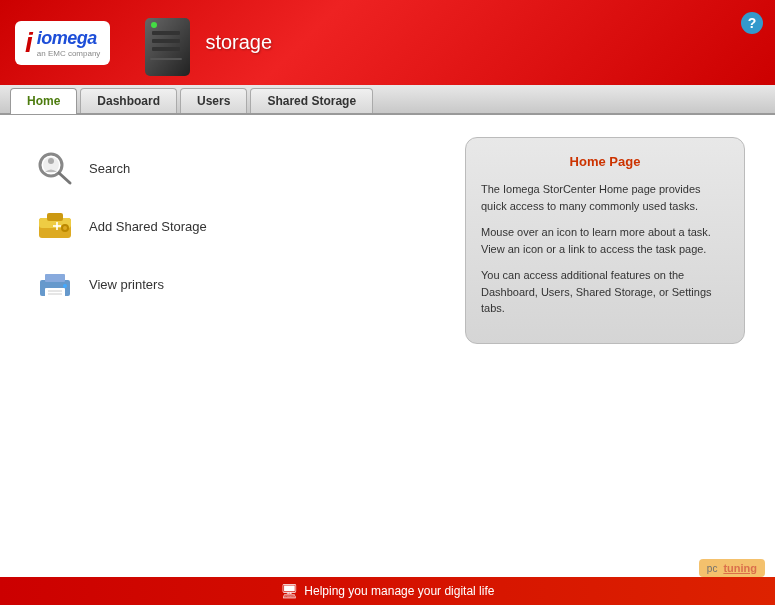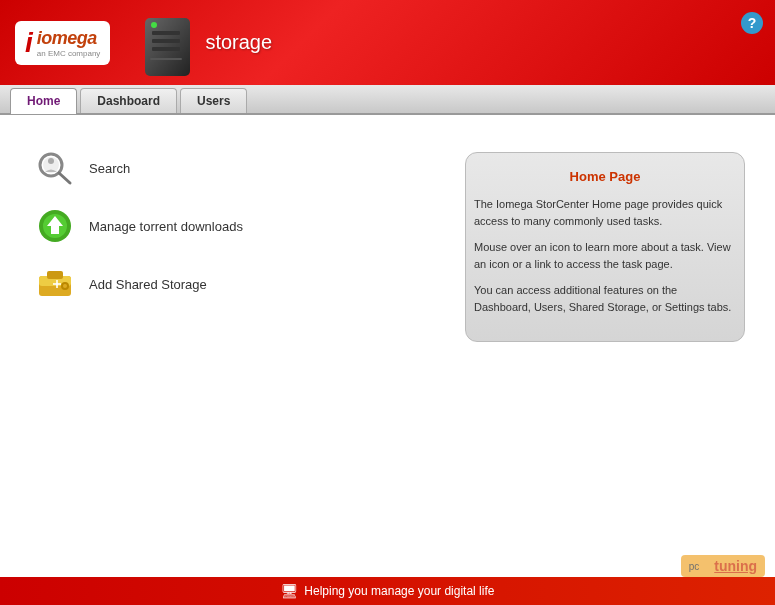--- a/index.html
+++ b/index.html
@@ -40,21 +40,21 @@
       color: #cc0000;
       font-style: italic;
     }
     .logo-iomega {
       display: flex;
       flex-direction: column;
     }
     .logo-iomega-text {
       font-size: 18px;
       font-weight: bold;
-      color: #c2410c;
+      color: #1d4ed8;
       font-style: italic;
       letter-spacing: -0.5px;
     }
     .logo-emc {
       font-size: 8px;
       color: #888;
       text-align: right;
     }
     .nas-device {
       width: 55px;
@@ -102,21 +102,21 @@
       border: 1px solid #aaa;
       border-bottom: none;
       border-radius: 4px 4px 0 0;
       margin-right: 3px;
       background: linear-gradient(to bottom, #f0f0f0, #d8d8d8);
       color: #333;
     }
     .tab.active {
       background: white;
       border-color: #999;
-      color: #701a75;
+      color: #4d7c0f;
       position: relative;
       bottom: -1px;
       padding-bottom: 6px;
     }
 
     
     .content {
       background: white;
       height: calc(605px - 85px - 30px - 28px);
       display: flex;
@@ -151,24 +151,24 @@
     .menu-item-label {
       font-size: 13px;
       color: #333;
     }
 
     
     .info-panel {
       width: 280px;
       background: linear-gradient(to bottom, #e8e8e8, #d5d5d5);
       border-radius: 12px;
-      padding: 16px 8px;
+      padding: 16px 15px;
       border: 1px solid #bbb;
       height: fit-content;
-      margin-top: 17px;
+      margin-top: 2px;
     }
     .info-panel-title {
       font-size: 13px;
       font-weight: bold;
       color: #cc3300;
       text-align: center;
       margin-bottom: 12px;
     }
     .info-panel-text {
       font-size: 11px;
@@ -202,21 +202,21 @@
       bottom: 28px;
       right: 10px;
       opacity: 0.7;
     }
     .watermark-box {
       background: #f0a830;
       border-radius: 4px;
       padding: 3px 8px;
       display: flex;
       align-items: center;
-      gap: 15px;
+      gap: 6px;
     }
   </style>
 </head>
 <body>
 
 <div class="header">
   <div class="header-logo">
     <div class="logo-box">
       <span class="logo-i">i</span>
       <div class="logo-iomega">
@@ -248,20 +248,21 @@
     </div>
     <span class="storage-label">storage</span>
   </div>
   <div class="help-icon">?</div>
 </div>
 
 <div class="tabs">
   <div class="tab active">Home</div>
   <div class="tab">Dashboard</div>
   <div class="tab">Users</div>
+  <div class="tab">Shared Storage</div>
 </div>
 
 <div class="content">
 
   <div class="menu-panel">
 
 
     <div class="menu-item">
       <div class="menu-icon">
         <svg width="38" height="36" viewBox="0 0 38 36">
@@ -270,67 +271,73 @@
           <circle cx="15" cy="15" r="8" fill="#ddd" opacity="0.5"></circle>
           <line x1="23" y1="23" x2="34" y2="33" stroke="#777" stroke-width="3" stroke-linecap="round"></line>
 
           <circle cx="15" cy="11" r="3" fill="#aaa"></circle>
           <path d="M9 22 Q15 17 21 22" fill="#bbb"></path>
         </svg>
       </div>
       <span class="menu-item-label">Search</span>
     </div>
 
-    <div class="menu-item">
-      <div class="menu-icon">
-        <svg width="40" height="36" viewBox="0 0 40 36">
-
-          <circle cx="20" cy="18" r="16" fill="#44aa22"></circle>
-          <circle cx="20" cy="18" r="12" fill="#55cc33"></circle>
-
-          <polygon points="20,8 28,18 24,18 24,26 16,26 16,18 12,18" fill="white"></polygon>
-        </svg>
-      </div>
-      <span class="menu-item-label">Manage torrent downloads</span>
-    </div>
 
     <div class="menu-item">
       <div class="menu-icon">
         <svg width="40" height="36" viewBox="0 0 40 36">
 
           <rect x="4" y="10" width="32" height="20" rx="3" fill="#ddaa22"></rect>
           <rect x="4" y="10" width="32" height="10" rx="3" fill="#eecc44"></rect>
 
           <rect x="12" y="5" width="16" height="8" rx="2" fill="#cc9911"></rect>
 
           <circle cx="30" cy="20" r="4" fill="#bb8800"></circle>
           <circle cx="30" cy="20" r="2" fill="#ddaa22"></circle>
 
           <rect x="18" y="17" width="8" height="2" fill="white" opacity="0.8"></rect>
           <rect x="21" y="14" width="2" height="8" fill="white" opacity="0.8"></rect>
         </svg>
       </div>
       <span class="menu-item-label">Add Shared Storage</span>
     </div>
 
+    <div class="menu-item">
+      <div class="menu-icon">
+        <svg width="40" height="36" viewBox="0 0 40 36">
+
+          <rect x="5" y="14" width="30" height="16" rx="2" fill="#6699cc"></rect>
+
+          <rect x="10" y="8" width="20" height="8" rx="1" fill="#88aadd"></rect>
+
+          <rect x="10" y="22" width="20" height="10" rx="1" fill="white"></rect>
+
+          <line x1="13" y1="25" x2="27" y2="25" stroke="#ccc" stroke-width="1"></line>
+          <line x1="13" y1="28" x2="27" y2="28" stroke="#ccc" stroke-width="1"></line>
+
+          <circle cx="30" cy="20" r="2" fill="#44aaff"></circle>
+        </svg>
+      </div>
+      <span class="menu-item-label">View printers</span>
+    </div>
 
   </div>
 
   <div class="info-panel">
     <div class="info-panel-title">Home Page</div>
     <p class="info-panel-text">The Iomega StorCenter Home page provides quick access to many commonly used tasks.</p>
     <p class="info-panel-text">Mouse over an icon to learn more about a task. View an icon or a link to access the task page.</p>
     <p class="info-panel-text">You can access additional features on the Dashboard, Users, Shared Storage, or Settings tabs.</p>
   </div>
 
 </div>
 
 <div class="watermark">
   <div class="watermark-box">
     <span style="font-size:10px; color:#333;">pc</span>
-    <span style="font-size:14px; font-weight:bold; color:#cc3300;text-decoration:underline;">tuning</span>
+    <span style="font-size:11px; font-weight:bold; color:#cc3300;text-decoration:underline;">tuning</span>
   </div>
 </div>
 
 <div class="footer">
   <span class="footer-icon">🖥</span>
   <span>Helping you manage your digital life</span>
 </div>
 
 </body></html>

